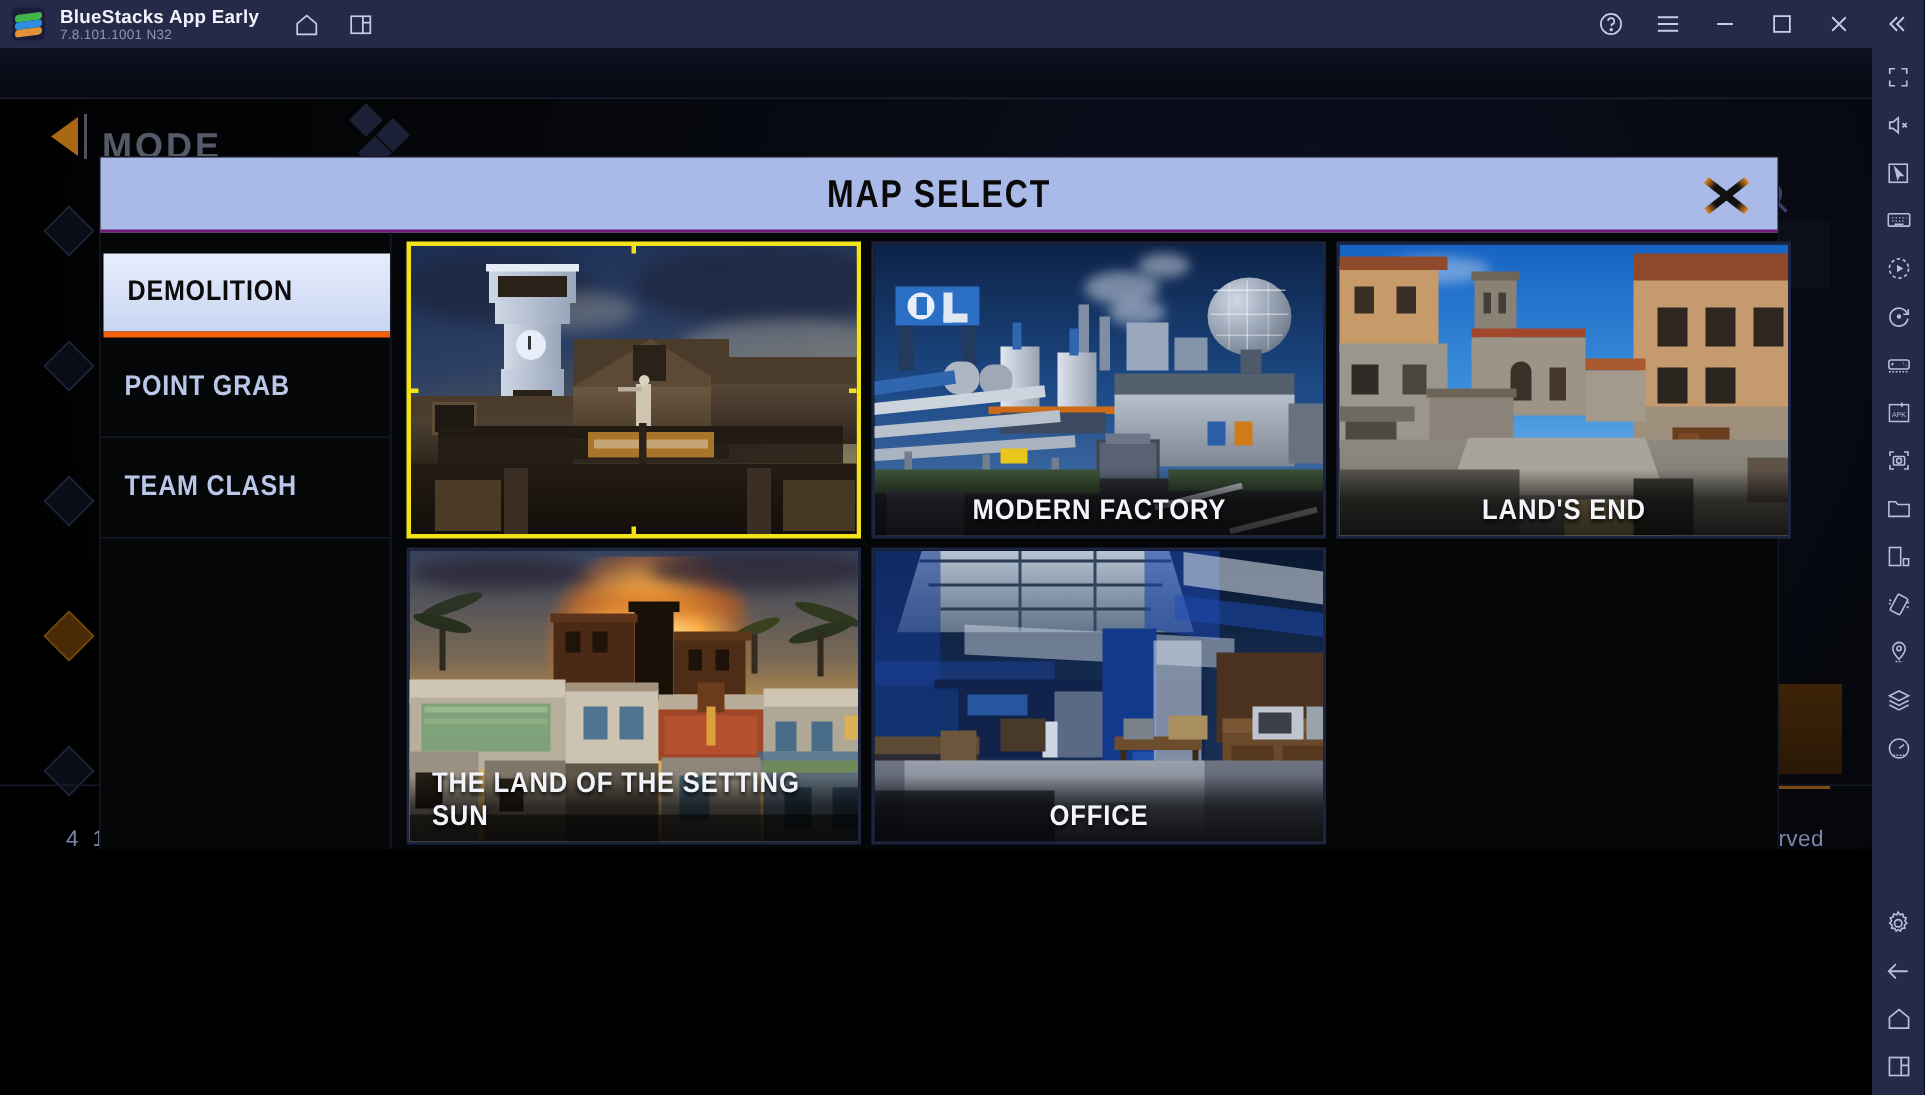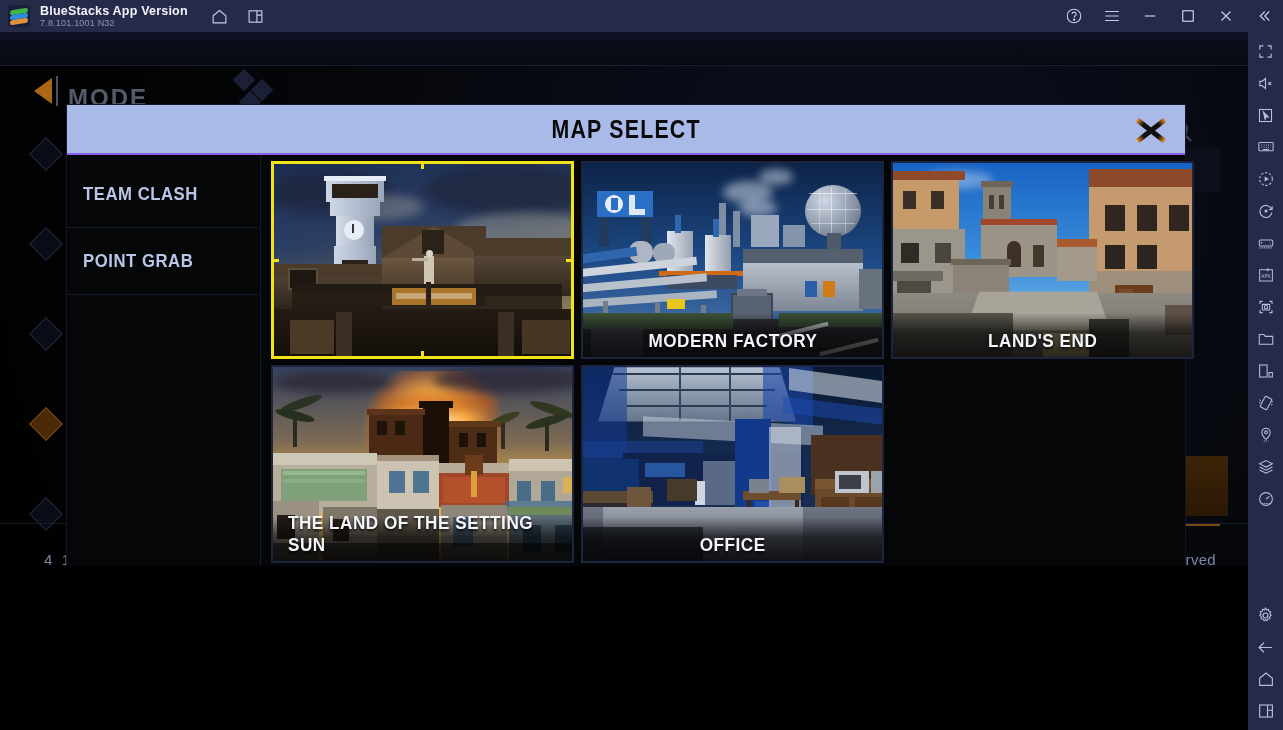--- a/index.html
+++ b/index.html
@@ -106,21 +106,21 @@
     letter-spacing:.3px; white-space:nowrap;
   }
 
   
   .modal {
     position: absolute; left: 66px; top: 72px; width: 1120px; height: 620px;
     background: #050608; border: 1px solid #141722;
   }
   .modal-header {
     position: relative; height: 50px; background: #a9b9e8;
-    border-bottom: 2px solid #8b5cf6;
+    border-bottom: 2px solid #701a75;
     display: flex; align-items: center; justify-content: center;
   }
   .modal-title {
     color: #0a0a0a; font-size: 26px; font-weight: bold; letter-spacing: 1.5px;
     transform: scaleX(.82); font-family: "Liberation Sans", sans-serif;
   }
   .modal-close {
     position: absolute; right: 18px; top: 9px; width: 34px; height: 32px; cursor: pointer;
   }
   .modal-close i {
@@ -222,21 +222,21 @@
 
 <div id="root">
 
   <div class="titlebar">
     <div class="bs-logo">
       <div class="l1"></div>
         <div class="l2"></div>
         <div class="l3"></div>
     </div>
     <div class="bs-title-wrap">
-      <div class="bs-title">BlueStacks App Version</div>
+      <div class="bs-title">BlueStacks App Early</div>
       <div class="bs-sub">7.8.101.1001  N32</div>
     </div>
     <div class="tb-icons">
       <div class="tb-ico">
         <svg width="17" height="17" viewBox="0 0 24 24" fill="none" stroke="currentColor" stroke-width="1.6">
           <path d="M3 11 L12 3.5 L21 11 V21 H3 Z"></path>
         </svg>
       </div>
       <div class="tb-ico">
         <svg width="17" height="17" viewBox="0 0 24 24" fill="none" stroke="currentColor" stroke-width="1.6">
@@ -448,25 +448,28 @@
         <div class="modal-title">MAP SELECT</div>
         <div class="modal-close">
             <i></i>
             <i></i>
           </div>
       </div>
 
       <div class="modal-body">
 
         <div class="modelist">
-          <div class="mode-item">
-            <span>TEAM CLASH</span>
+          <div class="mode-item active">
+            <span>DEMOLITION</span>
           </div>
           <div class="mode-item">
             <span>POINT GRAB</span>
+          </div>
+          <div class="mode-item">
+            <span>TEAM CLASH</span>
           </div>
         </div>
 
         <div class="maps">
 
           <div class="map-row">
 
             <div class="card selected">
               <div class="tick t"></div>
                 <div class="tick b"></div>

